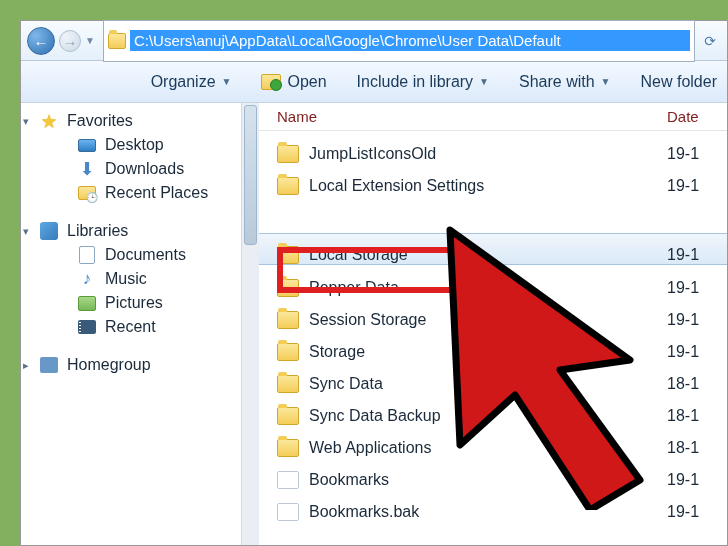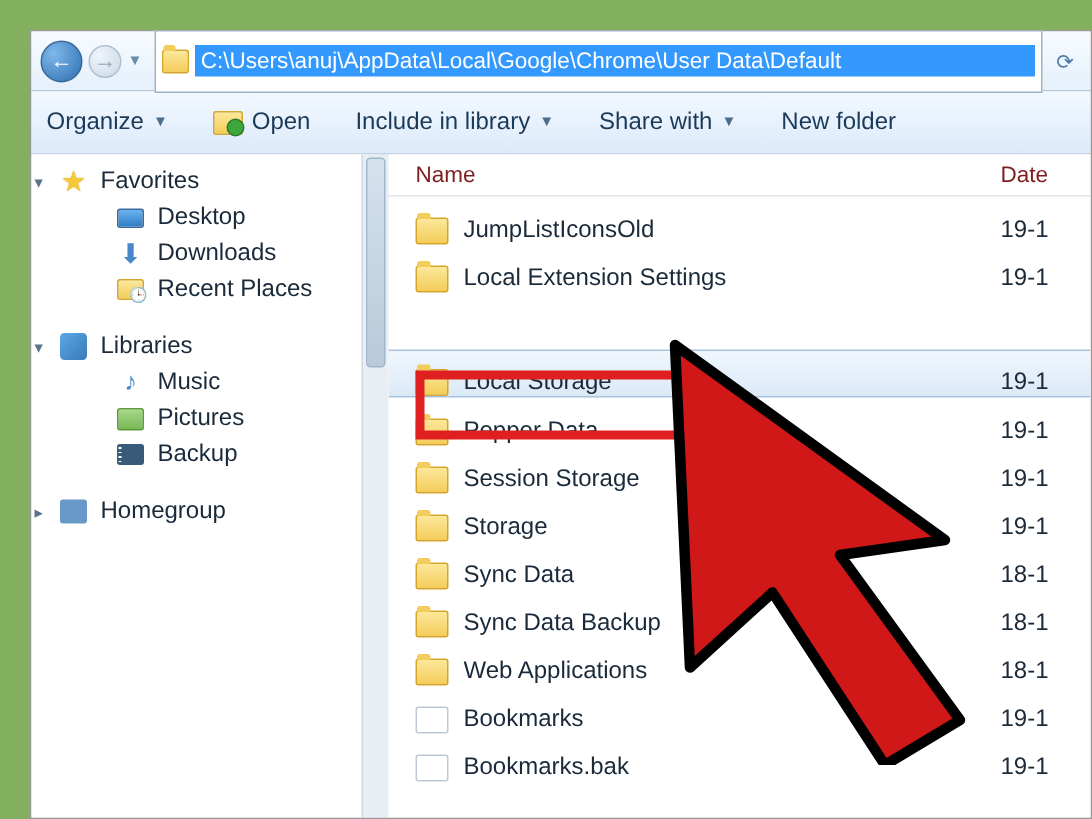--- a/index.html
+++ b/index.html
@@ -9,21 +9,21 @@
   .addrbar { height: 40px; background: linear-gradient(#f7fbff, #e5f0fb); border-bottom: 1px solid #b9c9d8; display: flex; align-items: center; padding: 0 6px; gap: 4px; }
   .nav-back, .nav-fwd { width: 28px; height: 28px; border-radius: 50%; background: radial-gradient(circle at 30% 30%, #7fb8ea, #2d6fb1); display: flex; align-items: center; justify-content: center; color: #fff; font-size: 15px; border: 1px solid #3a6a9a; }
   .nav-fwd { width: 22px; height: 22px; background: radial-gradient(circle at 30% 30%, #eef4fa, #cdd9e5); color: #8ea3b8; border: 1px solid #b0c0d0; }
   .nav-drop { font-size: 10px; color: #6b8bab; margin-right: 4px; }
   .addr-field { flex: 1; height: 42px; background: #fff; border: 1px solid #a0b0c0; display: flex; align-items: center; padding: 0 4px; gap: 4px; }
   .folder-chip { width: 18px; height: 16px; background: linear-gradient(#fce79b, #f3cd5a); border: 1px solid #d4a72c; border-radius: 2px; position: relative; flex-shrink: 0; }
   .folder-chip::before { content: ""; position: absolute; top: -4px; left: 0; width: 8px; height: 4px; background: #f3cd5a; border-radius: 2px 2px 0 0; }
   .addr-text { flex: 1; font-size: 15px; color: #fff; background: #3399ff; padding: 2px 4px; white-space: nowrap; overflow: hidden; }
   .addr-ref { width: 22px; display: flex; align-items: center; justify-content: center; color: #4d7ba8; font-size: 14px; }
   
-  .toolbar { height: 42px; background: linear-gradient(#f3f9ff, #dceafa); border-bottom: 1px solid #c5d3e2; display: flex; align-items: center; padding: 0 10px; gap: 30px; font-size: 16px; color: #1a3a5a; }
+  .toolbar { height: 42px; background: linear-gradient(#f3f9ff, #dceafa); border-bottom: 1px solid #c5d3e2; display: flex; align-items: center; padding: 0 10px; gap: 30px; font-size: 16px; color: #1a3a5a; justify-content: flex-end; }
   .tb-item { display: flex; align-items: center; gap: 6px; cursor: pointer; }
   .tb-drop { font-size: 10px; color: #4d6d8d; }
   .open-ico { width: 20px; height: 16px; background: linear-gradient(#fce79b, #f3cd5a); border: 1px solid #d4a72c; border-radius: 2px; position: relative; }
   .open-ico::after { content: ""; position: absolute; right: -2px; bottom: -2px; width: 10px; height: 10px; background: #3da73d; border-radius: 50%; border: 1px solid #2a7a2a; }
   
   .main { position: absolute; top: 82px; left: 0; right: 0; bottom: 0; display: flex; }
   .sidebar { width: 220px; background: #fff; padding: 6px 0; overflow: hidden; }
   .sb-scroll { width: 18px; background: #e8eef4; border-left: 1px solid #d0dae4; position: relative; }
   .sb-thumb { position: absolute; top: 2px; left: 2px; right: 2px; height: 140px; background: linear-gradient(#d5e2ee, #b8cada); border: 1px solid #9fb6cc; border-radius: 3px; }
   .sb-group { margin-bottom: 14px; }
@@ -136,34 +136,40 @@
       </div>
       <div class="sb-group">
         <div class="sb-row" style="position:relative;">
           <span class="sb-tri">▾</span>
           <span class="ico">
               <span class="lib-ico"></span>
             </span>
           <span>Libraries</span>
         </div>
         <div class="sb-row child">
+          <span class="ico">
+              <span class="doc-ico"></span>
+            </span>
+          <span>Documents</span>
+        </div>
+        <div class="sb-row child">
           <span class="ico mus-ico">♪</span>
           <span>Music</span>
         </div>
         <div class="sb-row child">
           <span class="ico">
               <span class="pic-ico"></span>
             </span>
           <span>Pictures</span>
         </div>
         <div class="sb-row child">
           <span class="ico">
               <span class="vid-ico"></span>
             </span>
-          <span>Backup</span>
+          <span>Recent</span>
         </div>
       </div>
       <div class="sb-group">
         <div class="sb-row" style="position:relative;">
           <span class="sb-tri">▸</span>
           <span class="ico">
               <span class="hg-ico"></span>
             </span>
           <span>Homegroup</span>
         </div>

